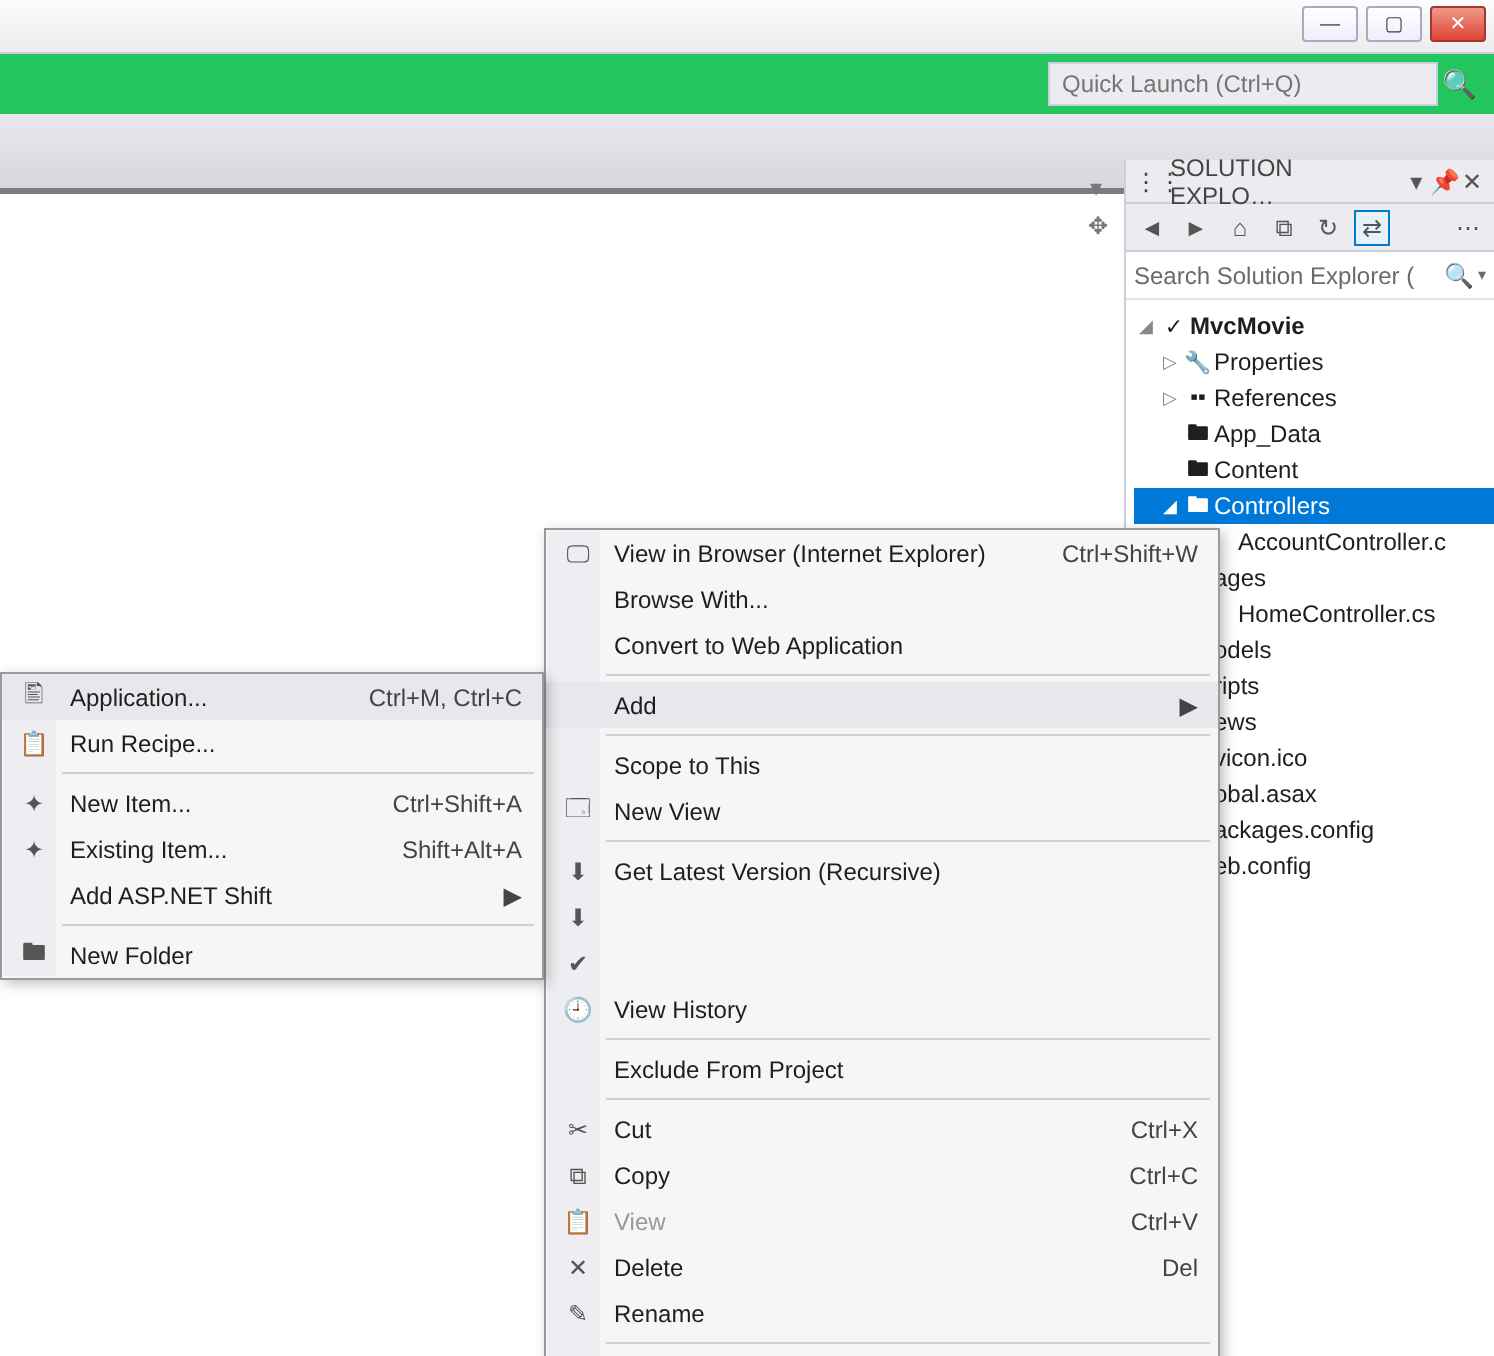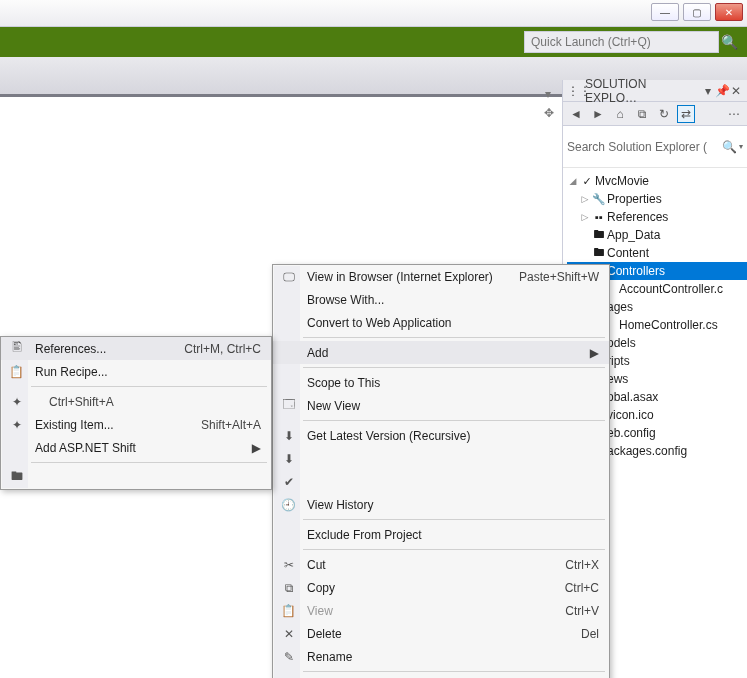--- a/index.html
+++ b/index.html
@@ -5,47 +5,47 @@
   * { box-sizing: border-box; margin: 0; padding: 0; font-family: "Segoe UI", Tahoma, sans-serif; font-size: 12px; }
   body { width: 747px; height: 678px; background: #fff; overflow: hidden; position: relative; color: #1e1e1e; }
 
   
   .titlebar { position: absolute; top: 0; left: 0; right: 0; height: 27px; background: linear-gradient(#fcfcfc,#ececf0); border-bottom: 1px solid #cccedb; display:flex; justify-content:flex-end; }
   .win-buttons { display:flex; gap:4px; padding:3px 4px; }
   .win-btn { width:28px; height:18px; border:1px solid #aab; background:linear-gradient(#fff,#eef); border-radius:2px; display:flex; align-items:center; justify-content:center; font-size:10px; color:#444; }
   .win-btn.close { background:linear-gradient(#e98,#d43); border-color:#a33; color:#fff; }
 
   
-  .quickbar { position:absolute; top:27px; left:0; right:0; height:30px; background:#4d7c0f; display:flex; justify-content:flex-end; align-items:center; padding-right:6px; }
+  .quickbar { position:absolute; top:27px; left:0; right:0; height:30px; background:#22c55e; display:flex; justify-content:flex-end; align-items:center; padding-right:6px; }
   .quick-input { width:195px; height:22px; border:1px solid #cccedb; background:#ececf0; padding:2px 6px; color:#6a6a6a; }
   .search-ico { width:22px; height:22px; display:flex; align-items:center; justify-content:center; font-size:14px; font-weight:bold; }
 
   
   .gradbar { position:absolute; top:57px; left:0; right:0; height:40px; background:linear-gradient(#e9e9ed,#d6d6dd); border-bottom:3px solid #7a7b85; }
 
   
   .sidepanel { position:absolute; top:80px; right:0; width:185px; bottom:0; background:#fff; border-left:1px solid #cccedb; }
   .panel-title { height:22px; background:#ececf0; border-bottom:1px solid #cccedb; display:flex; align-items:center; padding:0 4px; font-size:11px; color:#444; }
   .panel-title .t-icon { width:14px; margin-right:4px; }
   .panel-title .spacer { flex:1; }
   .panel-title .tiny { width:14px; text-align:center; color:#555; cursor:default; }
   .panel-toolbar { height:24px; background:#ececf0; border-bottom:1px solid #cccedb; display:flex; align-items:center; padding:0 4px; gap:4px; }
   .tb-btn { width:18px; height:18px; display:flex; align-items:center; justify-content:center; color:#555; }
   .tb-btn.sel { border:1px solid #007acc; background:#e6f2fb; }
-  .panel-search { height:42px; border-bottom:1px solid #e5e5e5; display:flex; align-items:center; padding:0 4px; color:#6a6a6a; }
+  .panel-search { height:24px; border-bottom:1px solid #e5e5e5; display:flex; align-items:center; padding:0 4px; color:#6a6a6a; }
   .panel-search span.txt { flex:1; overflow:hidden; white-space:nowrap; }
   .tree { padding:4px 0 0 4px; }
   .node { display:flex; align-items:center; height:18px; white-space:nowrap; overflow:hidden; }
   .node .exp { width:12px; text-align:center; color:#888; font-size:9px; }
   .node .ico { width:16px; text-align:center; font-size:11px; }
   .node.sel { background:#0078d7; color:#fff; }
   .node.sel .exp, .node.sel .ico { color:#fff; }
   .ind1 { padding-left:12px; }
   .ind2 { padding-left:24px;text-align:center; }
-  .bold { font-weight:normal; }
+  .bold { font-weight:bold; }
 
   
   .menu { position:absolute; background:#f6f6f6; border:1px solid #9a9a9a; box-shadow:2px 2px 6px rgba(0,0,0,.25); }
   .menu .row { display:flex; align-items:center; height:23px; padding:0 10px 0 4px; }
   .menu .row .m-ico { width:24px; display:flex; align-items:center; justify-content:center; color:#555; font-size:12px; }
   .menu .row .m-lbl { flex:1; padding-left:6px; }
   .menu .row .m-sc { color:#444; padding-left:20px; }
   .menu .row .m-ar { width:12px; text-align:right; color:#444; }
   .menu .row.hover { background:#e8e8ec; }
   .menu .row.disabled { color:#999; }
@@ -164,48 +164,48 @@
           <span>ripts</span>
         </div>
         <div class="node ind1">
           <span class="exp"></span>
           <span class="ico"></span>
           <span>ews</span>
         </div>
         <div class="node ind1">
           <span class="exp"></span>
           <span class="ico"></span>
+          <span>vicon.ico</span>
+        </div>
+        <div class="node ind1">
+          <span class="exp"></span>
+          <span class="ico"></span>
           <span>obal.asax</span>
         </div>
         <div class="node ind1">
           <span class="exp"></span>
           <span class="ico"></span>
-          <span>vicon.ico</span>
+          <span>ackages.config</span>
         </div>
         <div class="node ind1">
           <span class="exp"></span>
           <span class="ico"></span>
           <span>eb.config</span>
-        </div>
-        <div class="node ind1">
-          <span class="exp"></span>
-          <span class="ico"></span>
-          <span>ackages.config</span>
         </div>
       </div>
   </div>
 </div>
 
 <div class="menu menu-main" style="z-index:5;">
   <div class="iconcol"></div>
   <div id="menu-main-rows" style="position:relative;">
       <div class="row">
         <span class="m-ico">🖵</span>
         <span class="m-lbl">View in Browser (Internet Explorer)</span>
-        <span class="m-sc">Paste+Shift+W</span>
+        <span class="m-sc">Ctrl+Shift+W</span>
       </div>
       <div class="row">
         <span class="m-ico"></span>
         <span class="m-lbl">Browse With...</span>
       </div>
       <div class="row">
         <span class="m-ico"></span>
         <span class="m-lbl">Convert to Web Application</span>
       </div>
       <div class="sep"></div>
@@ -273,40 +273,42 @@
         <span class="m-ico">🖿</span>
       </div>
     </div>
 </div>
 
 <div class="menu menu-sub" style="z-index:6;">
   <div class="iconcol"></div>
   <div id="menu-sub-rows" style="position:relative;">
       <div class="row hover">
         <span class="m-ico">🖺</span>
-        <span class="m-lbl">References...</span>
+        <span class="m-lbl">Application...</span>
         <span class="m-sc">Ctrl+M, Ctrl+C</span>
       </div>
       <div class="row">
         <span class="m-ico">📋</span>
         <span class="m-lbl">Run Recipe...</span>
       </div>
       <div class="sep"></div>
       <div class="row">
         <span class="m-ico">✦</span>
+        <span class="m-lbl">New Item...</span>
         <span class="m-sc">Ctrl+Shift+A</span>
       </div>
       <div class="row">
         <span class="m-ico">✦</span>
         <span class="m-lbl">Existing Item...</span>
         <span class="m-sc">Shift+Alt+A</span>
       </div>
       <div class="row">
         <span class="m-ico"></span>
         <span class="m-lbl">Add ASP.NET Shift</span>
         <span class="m-ar">▶</span>
       </div>
       <div class="sep"></div>
       <div class="row">
         <span class="m-ico">🖿</span>
+        <span class="m-lbl">New Folder</span>
       </div>
     </div>
 </div>
 
 </body></html>

